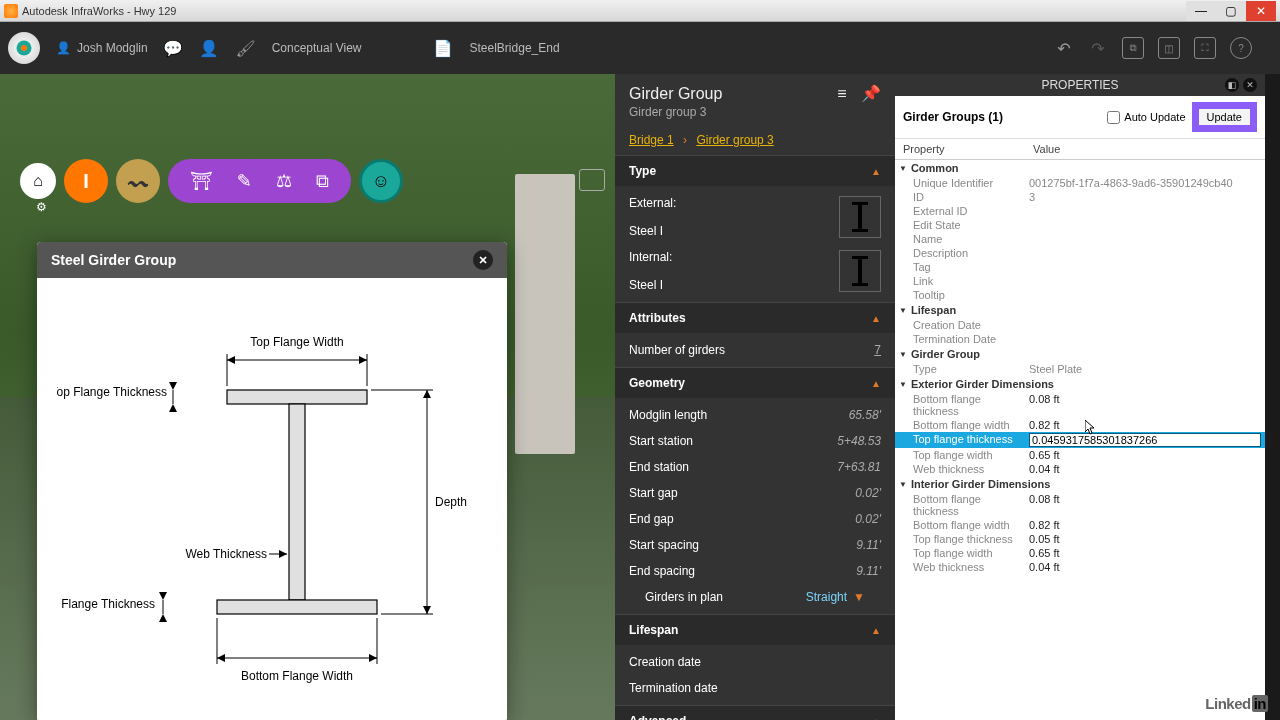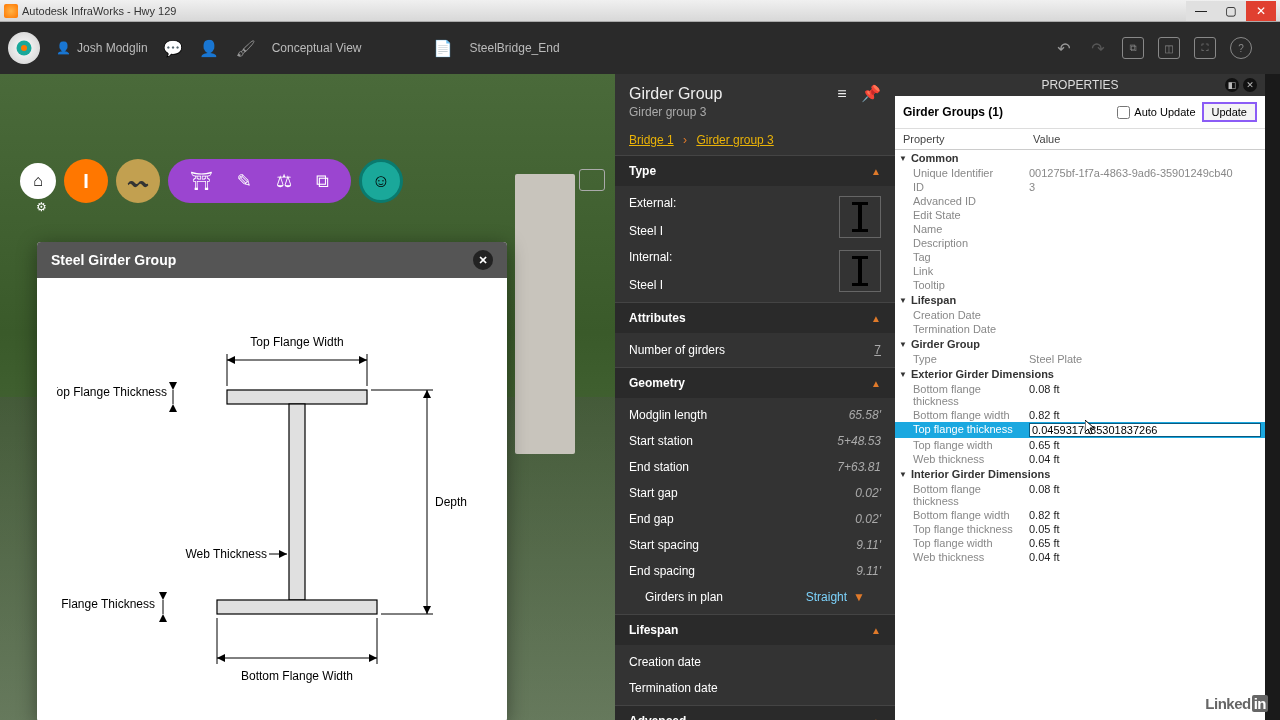--- a/index.html
+++ b/index.html
@@ -73,36 +73,36 @@
 .dd-arrow { color:#e07a2a; margin-left:6px; }
 
 
 .props { width: 370px; background: #fff; display:flex; flex-direction: column; }
 .props-header { background: #333; color: #ddd; font-size: 12px; padding: 4px 8px; display:flex; justify-content:space-between; align-items:flex-start; position:relative; }
 .props-header .dots { display:flex; gap:4px; }
 .props-header .dot { width:14px; height:14px; border-radius:50%; background:#111; color:#bbb; font-size:9px; display:flex; align-items:center; justify-content:center; }
 .props-sub { display:flex; align-items:center; padding: 6px 8px; border-bottom: 1px solid #ddd; }
 .props-sub .gtitle { font-weight:600; font-size:12px; flex:1; }
 .props-sub .auto { font-size:11px; display:flex; align-items:center; gap:4px; }
-.props-sub .updbtn { font-size:11px; padding:2px 8px; border:2px solid #8b5cf6; background:#f4f4f4; margin-left:6px; }
+.props-sub .updbtn { font-size:11px; padding:2px 8px; border:7px solid #8b5cf6; background:#f4f4f4; margin-left:6px; }
 .grid-hdr { display:flex; font-size:11px; color:#444; padding: 4px 8px; border-bottom:1px solid #ccc; }
 .col-p { flex: 0 0 130px; }
 .col-v { flex: 1; }
 .pg-body { font-size: 11px; overflow-y:auto; flex:1; }
 .pg-group { padding: 2px 4px; font-weight:600; color:#333; display:flex; align-items:center; gap:4px; }
 .pg-group .tri { font-size:8px; }
 .pg-row { display:flex; padding: 1px 4px 1px 18px; color:#888; }
 .pg-row.selected { background:#1ba8e0; color:#fff; }
 .pg-row.selected input { background:#fff; color:#000; border:1px solid #0a5a80; width:100%; font-size:11px; padding:0 2px; }
 .pg-row .rk { flex: 0 0 116px; }
 .pg-row .rv { flex:1; }
 .pg-row.dark .rv { color:#222; }
 
 .linkedin { position:absolute; bottom:8px; right:12px; color:#666; font-size:15px; font-weight:600; font-family: Arial; letter-spacing:-0.5px; }
-.linkedin .box { display:inline-block; background:#666; color:#ffffff; padding:0 2px; border-radius:2px; margin-left:1px; }
+.linkedin .box { display:inline-block; background:#666; color:#000000; padding:0 2px; border-radius:2px; margin-left:1px; }
 
 .cursor { position:absolute; top: 420px; left: 1085px; width:12px; height:16px; pointer-events:none; z-index:1000; }
 </style>
 </head>
 <body>
 
 <div class="titlebar">
   <div class="app-icon"></div>
   <div class="title">Autodesk InfraWorks - Hwy 129</div>
   <div class="winbtns">
@@ -368,21 +368,21 @@
         </div>
       <div class="pg-row">
           <span class="rk">Unique Identifier</span>
           <span class="rv">001275bf-1f7a-4863-9ad6-35901249cb40</span>
         </div>
       <div class="pg-row">
           <span class="rk">ID</span>
           <span class="rv">3</span>
         </div>
       <div class="pg-row">
-          <span class="rk">Advanced ID</span>
+          <span class="rk">External ID</span>
           <span class="rv"></span>
         </div>
       <div class="pg-row">
           <span class="rk">Edit State</span>
           <span class="rv"></span>
         </div>
       <div class="pg-row">
           <span class="rk">Name</span>
           <span class="rv"></span>
         </div>

